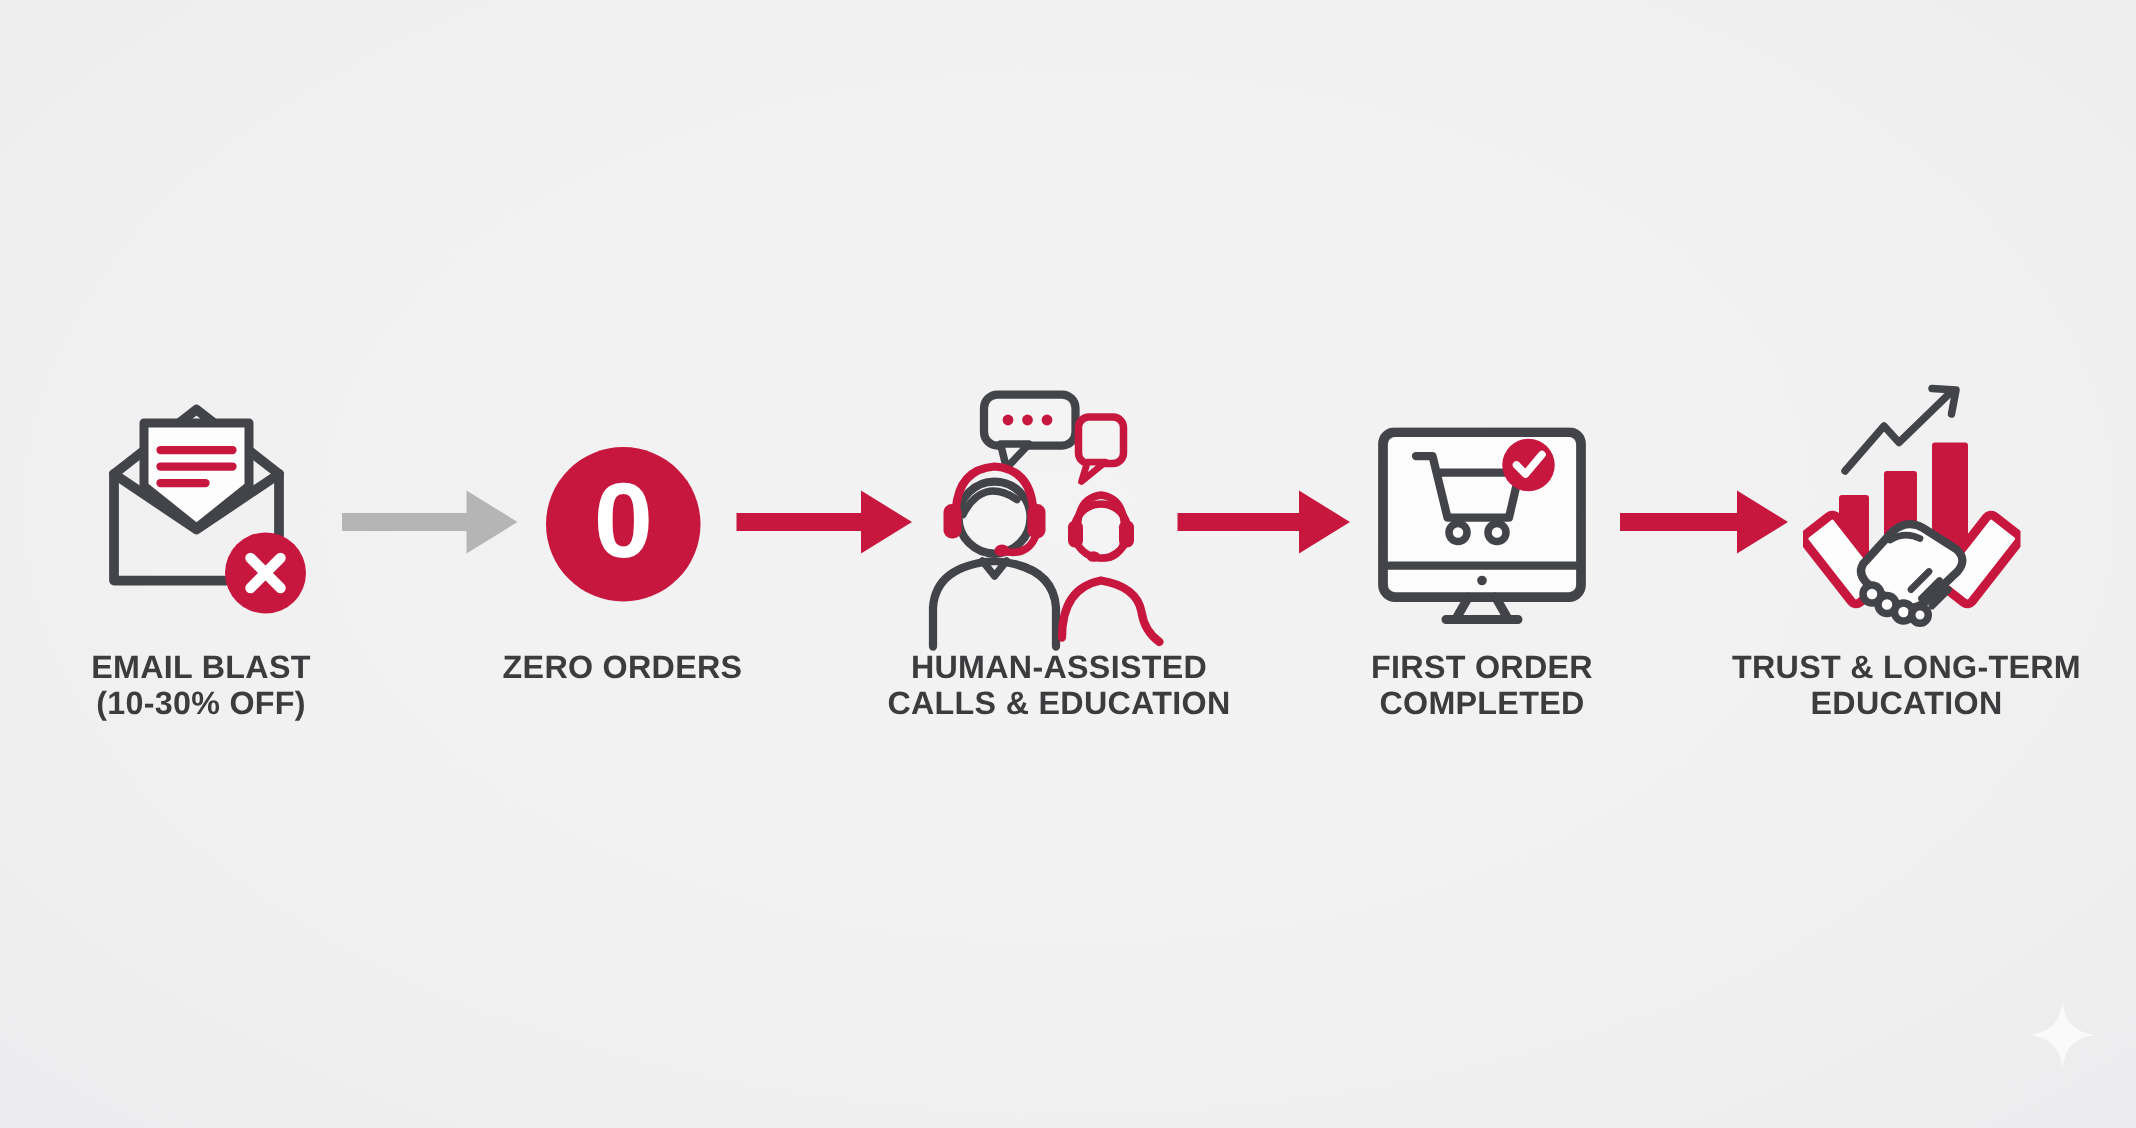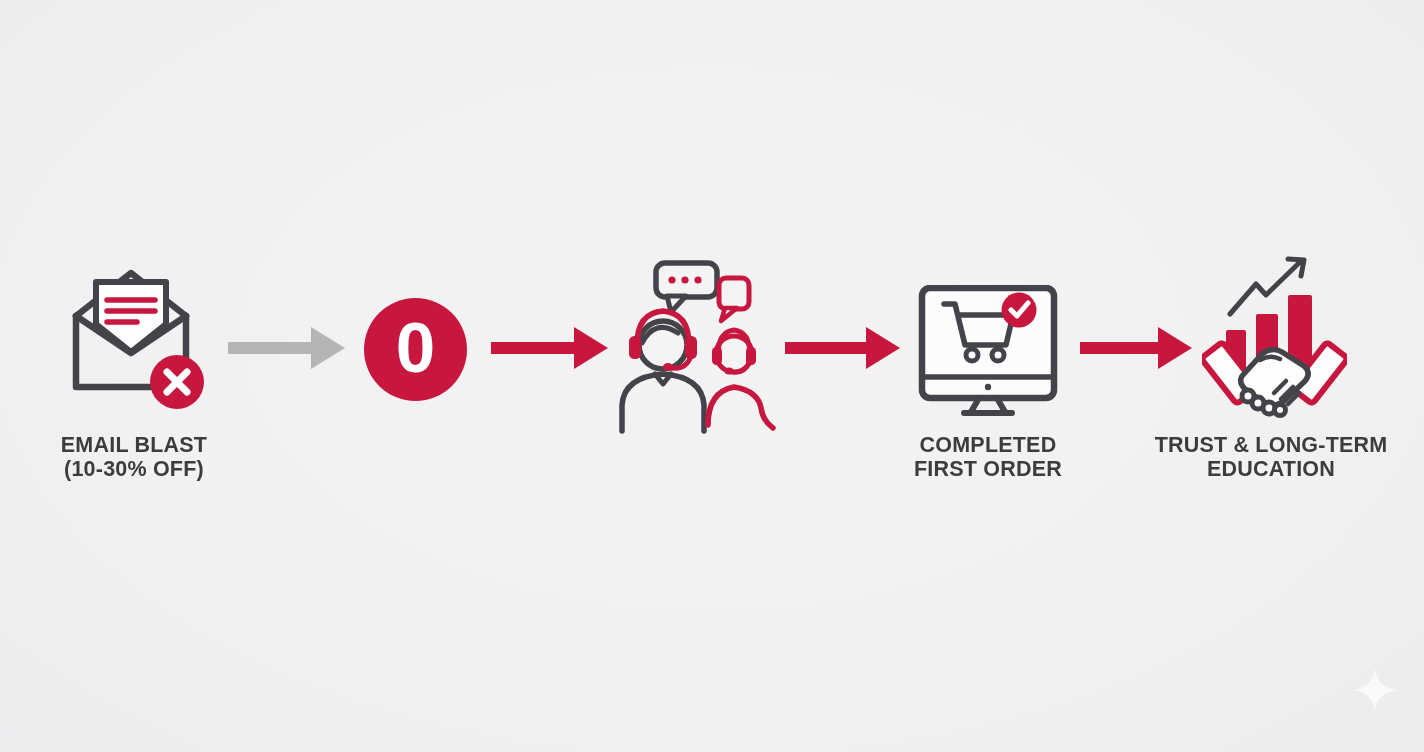--- a/index.html
+++ b/index.html
@@ -72,20 +72,23 @@
   </div>
 
   <div class="arrow gray a1">
     <div class="shaft"></div>
     <div class="head"></div>
   </div>
 
   <div class="zero-badge">
     <span>0</span>
   </div>
+  <div class="stage-label lbl-2">
+    <div>ZERO ORDERS</div>
+  </div>
 
   <div class="arrow red a2">
     <div class="shaft"></div>
     <div class="head"></div>
   </div>
 
   <svg class="stage-icon" style="left:615px;top:255px;" width="170" height="180" viewBox="0 0 170 180">
 
     <rect x="41" y="8" width="61" height="34" rx="9" fill="#f4f4f5" stroke="#434449" stroke-width="5.5"></rect>
     <path d="M52 41 L56 57 L71 41 Z" fill="#f4f4f5" stroke="#434449" stroke-width="5" stroke-linejoin="round"></path>
@@ -107,40 +110,44 @@
     <path d="M40 119 L48 129 L56 119" fill="none" stroke="#434449" stroke-width="5" stroke-linejoin="round" stroke-linecap="round"></path>
 
     <circle cx="119" cy="99" r="18" fill="#f4f4f5" stroke="#c8173f" stroke-width="5"></circle>
     <path d="M103 100 Q103 77 119 75 Q135 77 135 100" fill="none" stroke="#c8173f" stroke-width="5" stroke-linecap="round"></path>
     <rect x="97" y="92" width="10" height="18" rx="4.5" fill="#c8173f"></rect>
     <rect x="131" y="92" width="10" height="18" rx="4.5" fill="#c8173f"></rect>
     <path d="M134 107 Q130 119 117 117" fill="none" stroke="#c8173f" stroke-width="4.5" stroke-linecap="round"></path>
     <ellipse cx="114" cy="116" rx="4.5" ry="3.5" fill="#c8173f"></ellipse>
     <path d="M93 170 Q93 137 119 132 Q143 136 146 153 Q148 166 158 173" fill="none" stroke="#c8173f" stroke-width="5.5" stroke-linecap="round"></path>
   </svg>
+  <div class="stage-label lbl-3">
+    <div>HUMAN-ASSISTED</div>
+    <div>CALLS &amp; EDUCATION</div>
+  </div>
 
   <div class="arrow red a3">
     <div class="shaft"></div>
     <div class="head"></div>
   </div>
 
   <svg class="stage-icon" style="left:918px;top:285px;" width="140" height="135" viewBox="0 0 140 135">
     <rect x="4" y="3" width="132" height="110" rx="8" fill="#fcfcfd" stroke="#434449" stroke-width="6.5"></rect>
     <path d="M4 92 H136" stroke="#434449" stroke-width="5.5"></path>
     <circle cx="70" cy="102" r="3.2" fill="#434449"></circle>
     <path d="M61 113 L53 127 M79 113 L87 127 M46 128 H94" fill="none" stroke="#434449" stroke-width="6" stroke-linecap="round"></path>
     <path d="M26 19 H37 L47 60 H88 L95 30 H41" fill="none" stroke="#434449" stroke-width="5.5" stroke-linecap="round" stroke-linejoin="round"></path>
     <circle cx="54" cy="70" r="6" fill="#fcfcfd" stroke="#434449" stroke-width="5"></circle>
     <circle cx="80" cy="70" r="6" fill="#fcfcfd" stroke="#434449" stroke-width="5"></circle>
     <circle cx="101" cy="25" r="17.5" fill="#c8173f"></circle>
     <path d="M93 25 L99 31 L110 18" fill="none" stroke="#ffffff" stroke-width="5" stroke-linecap="round" stroke-linejoin="round"></path>
   </svg>
   <div class="stage-label lbl-4">
+    <div>FIRST ORDER</div>
     <div>COMPLETED</div>
-    <div>FIRST ORDER</div>
   </div>
 
   <div class="arrow red a4">
     <div class="shaft"></div>
     <div class="head"></div>
   </div>
 
   <svg class="stage-icon" style="left:1202px;top:250px;" width="145" height="180" viewBox="0 0 145 180">
 
     <path d="M28 64 L54 34 L64 45 L98 12" fill="none" stroke="#434449" stroke-width="5" stroke-linecap="round" stroke-linejoin="round"></path>

